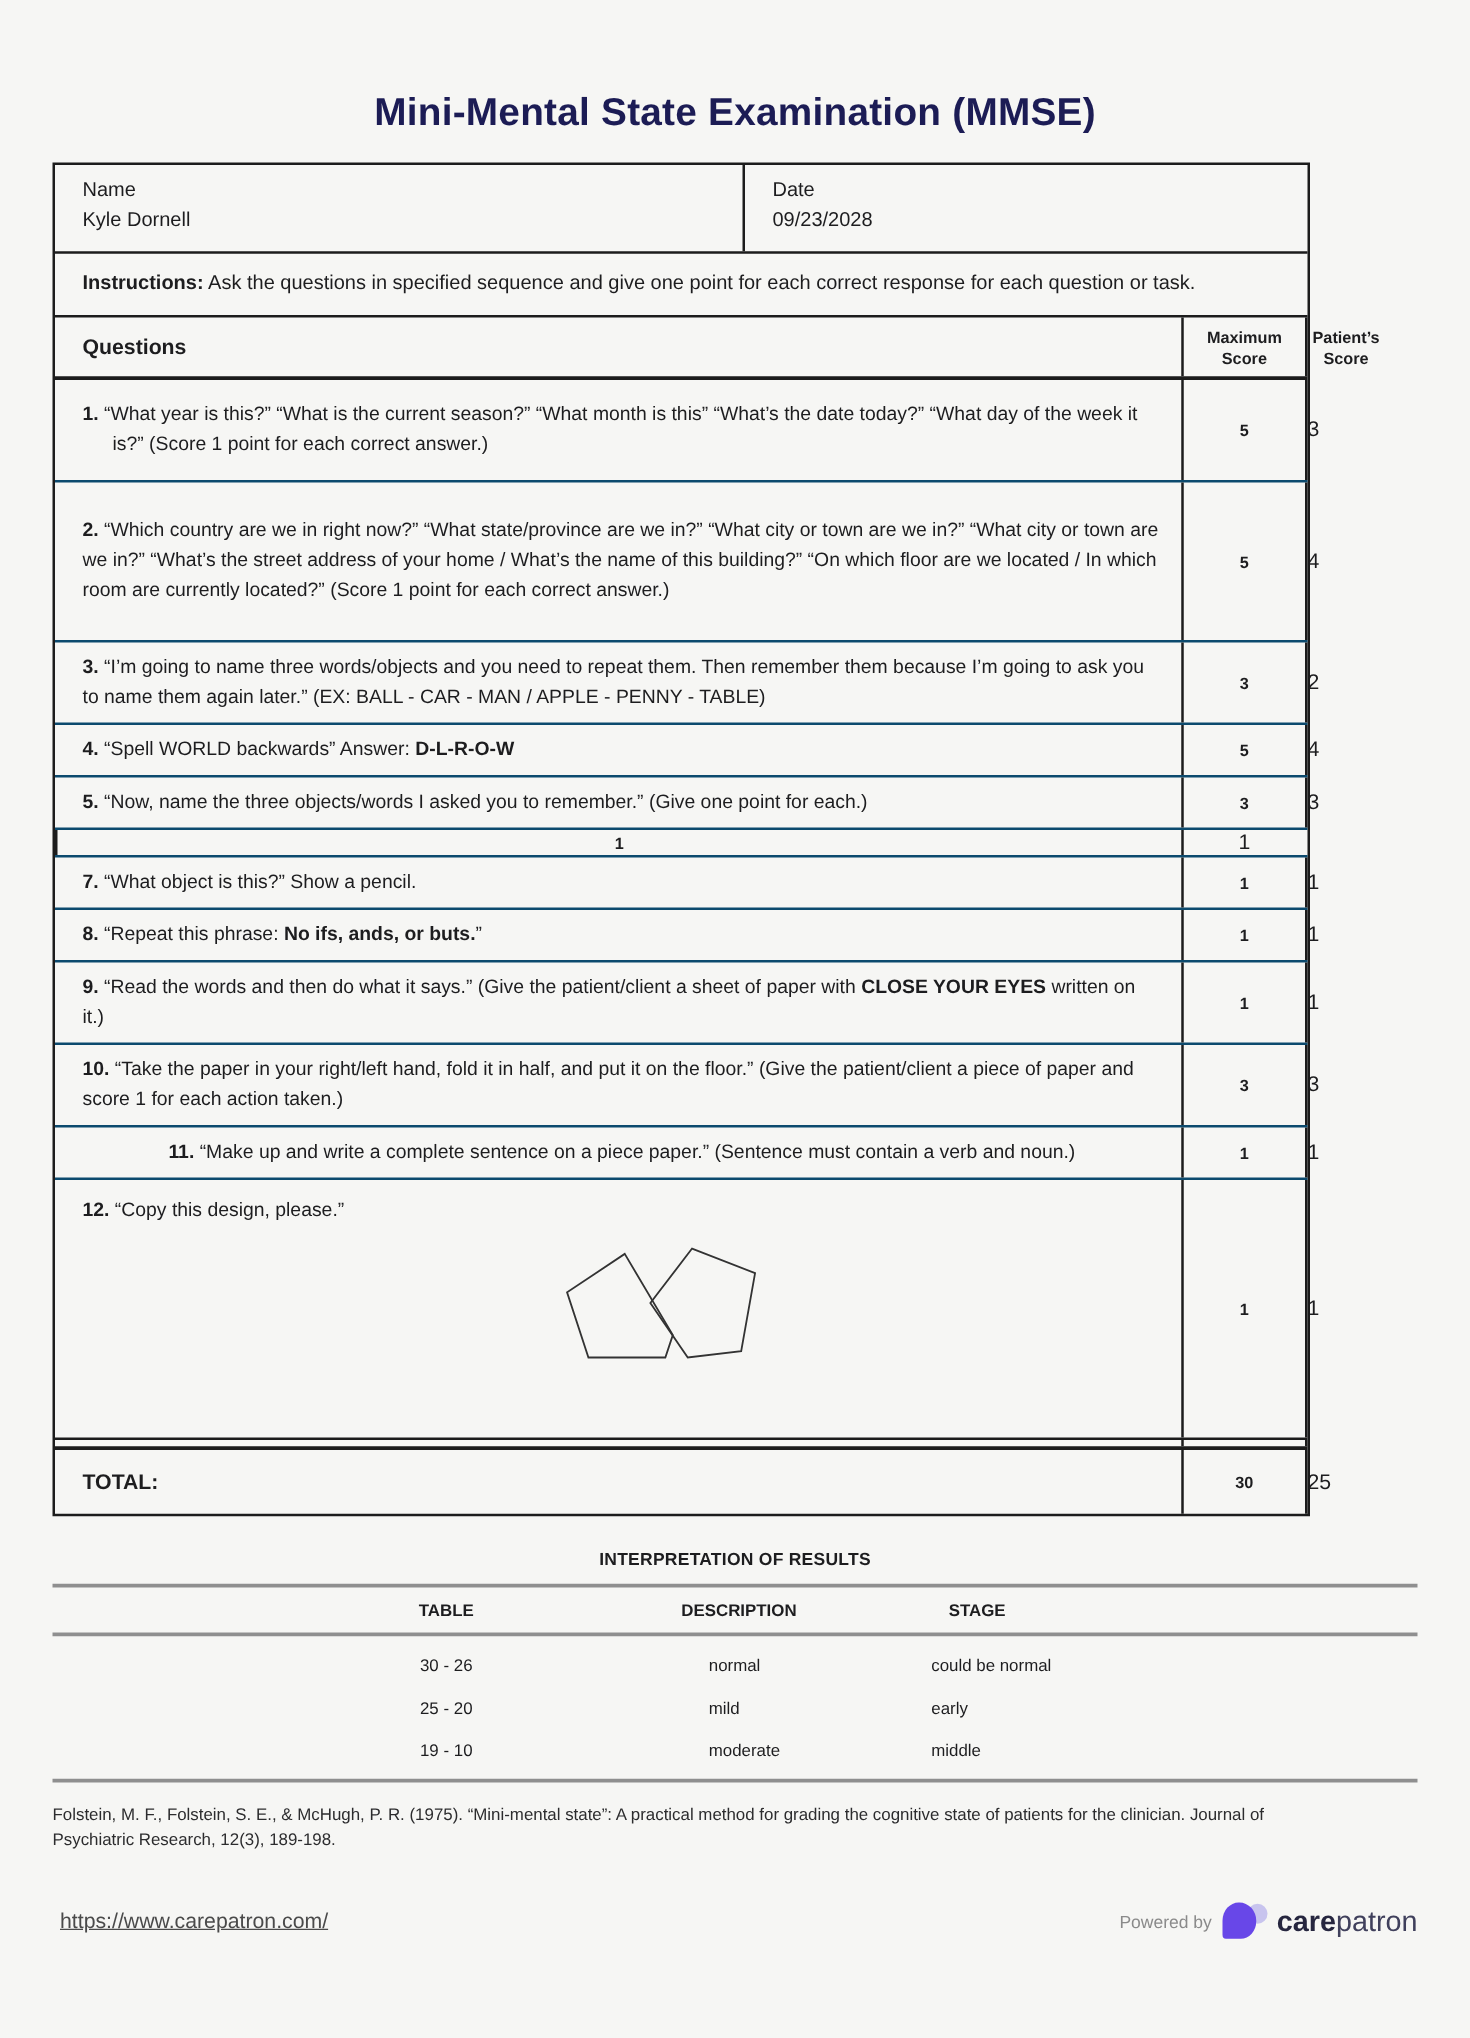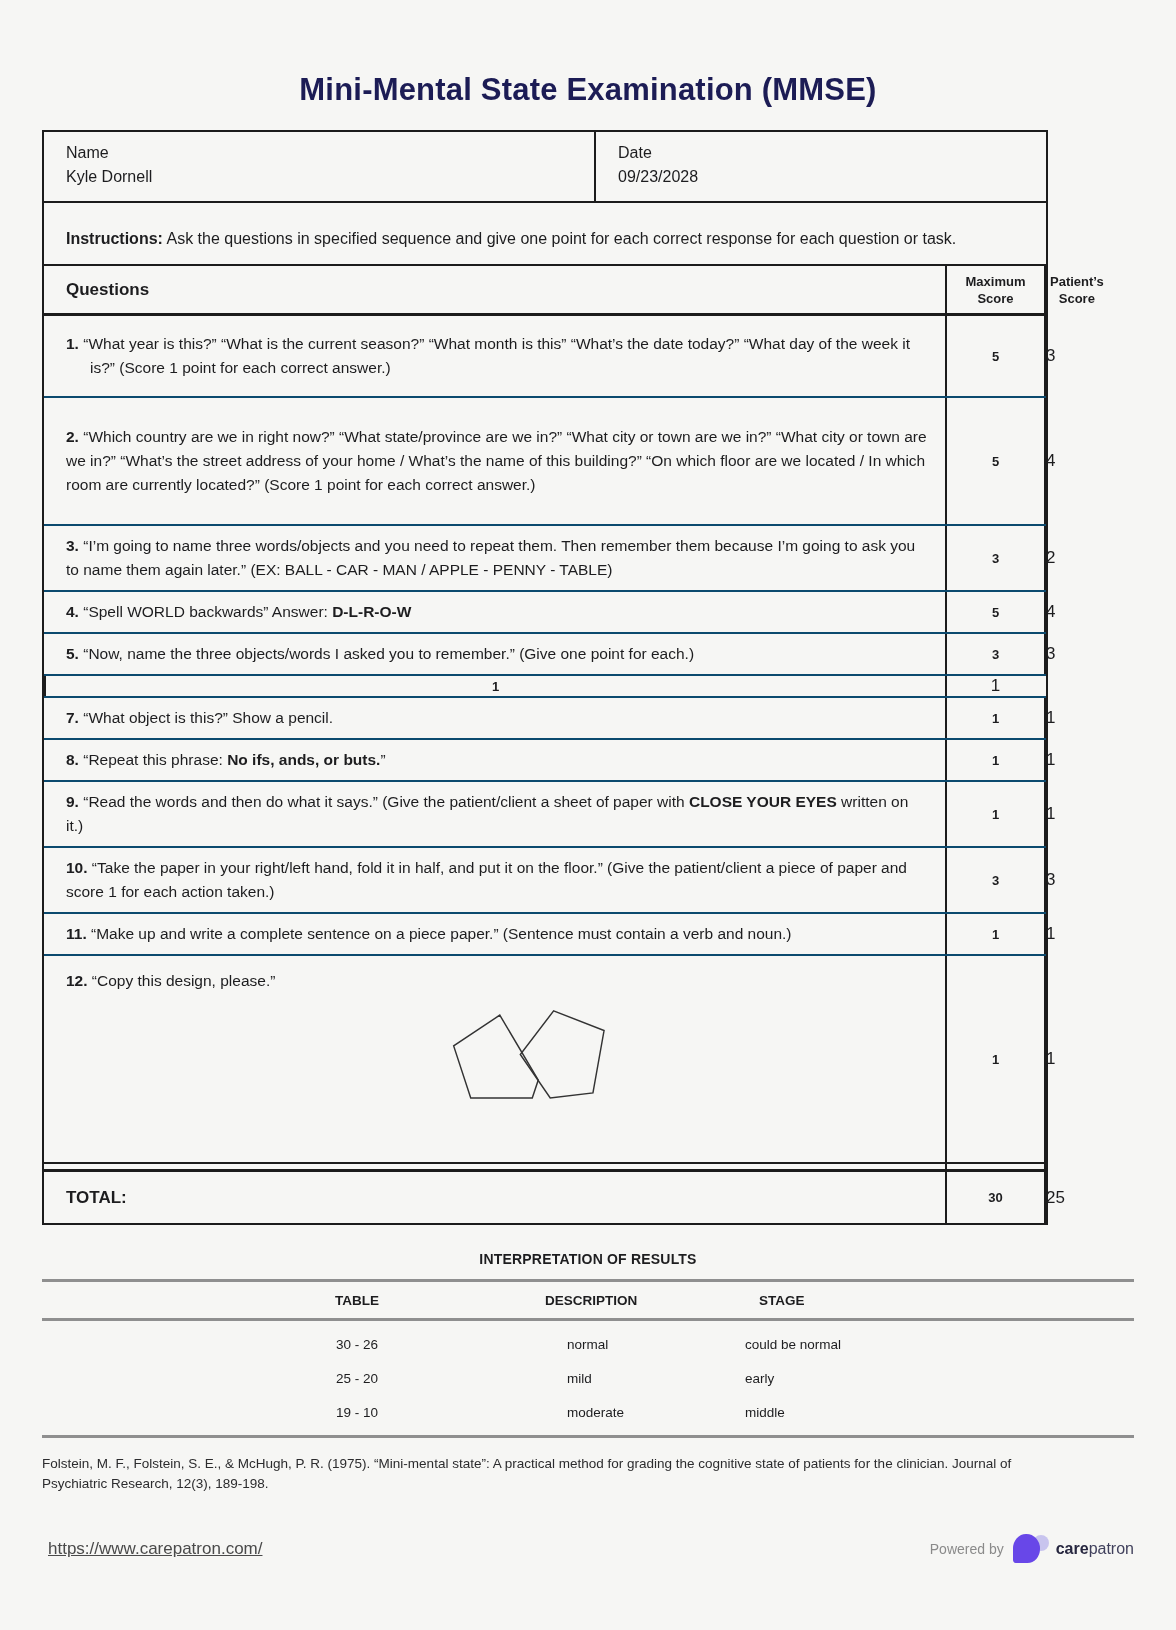--- a/index.html
+++ b/index.html
@@ -31,21 +31,21 @@
   
   .nd-row { display:grid; grid-template-columns:552px 1fr; }
   .nd-cell { padding:9px 14px 12px 22px; font-size:16px; line-height:24px; }
   .nd-cell.name { border-right:2px solid #1c1c1c; }
   .nd-label { display:block; }
   .nd-value { display:block; }
 
   
   .instructions {
     border-top:2px solid #1c1c1c;
-    padding:23px 22px 13px 22px;
+    padding:11px 22px 13px 22px;
     font-size:16px;
     line-height:25px;
   }
   .instructions .inner { max-width:930px; }
   .b { font-weight:bold; }
 
   
   .q-header {
     display:grid; grid-template-columns:901px 99px 1fr;
     border-top:2px solid #1c1c1c;
@@ -69,21 +69,21 @@
   .sc.max { font-size:13px; font-weight:bold; }
   .sc.pat { font-size:17px; }
 
   .r1  .q-cell { min-height:80px; }
   .r2  .q-cell { min-height:126px; }
   .r3  .q-cell { min-height:64px; }
   .r4  .q-cell, .r5 .q-cell { min-height:39px; }
   .r6  .q-cell, .r7 .q-cell, .r8 .q-cell { min-height:40px; }
   .r9  .q-cell { min-height:64px; }
   .r10 .q-cell { min-height:62px; }
-  .r11 .q-cell { min-height:40px; }
+  .r11 .q-cell { min-height:40px;justify-content:center; }
   .r12 .q-cell { min-height:206px; display:block; padding-top:13px; }
   .design-svg { display:block; margin:4px 0 0 368px; }
 
   .spacer-row { display:grid; grid-template-columns:901px 99px 1fr; border-top:2px solid #1c1c1c; height:7px; }
   .total-row { display:grid; grid-template-columns:901px 99px 1fr; border-top:3px solid #1c1c1c; min-height:54px; }
   .total-label { display:flex; align-items:center; padding-left:22px; font-size:17px; font-weight:bold; }
 
   
   .interp { margin:0 42px; width:1092px; }
   .interp-heading { margin-top:26px; text-align:center; font-size:14px; font-weight:bold; letter-spacing:0.2px; }
@@ -106,21 +106,21 @@
     margin:40px 42px 0 48px;
     display:flex; justify-content:space-between; align-items:center;
   }
   .site-link { font-size:17px; color:#4a4a4a; text-decoration:underline; }
   .powered { display:flex; align-items:center; }
   .powered-label { font-size:14px; color:#8a8a8a; margin-right:9px; }
   .blob-wrap { position:relative; width:36px; height:30px; margin-right:7px; }
   .blob-lav { position:absolute; right:0; top:1px; width:16px; height:16px; border-radius:50%; background:#c8c4ee; }
   .blob-main { position:absolute; left:0; top:0; width:27px; height:29px; background:#6847e8;
                border-radius:48% 50% 46% 10% / 50% 50% 48% 12%; }
-  .wordmark { font-size:16px; color:#26263f; white-space:nowrap; }
+  .wordmark { font-size:23px; color:#26263f; white-space:nowrap; }
   .wordmark .wm-bold { font-weight:bold; color:#26263f; }
   .wordmark .wm-light { font-weight:normal; color:#40405c; }
 </style>
 </head>
 <body>
 
 <div class="page">
 
   <div class="title">Mini-Mental State Examination (MMSE)</div>
 

